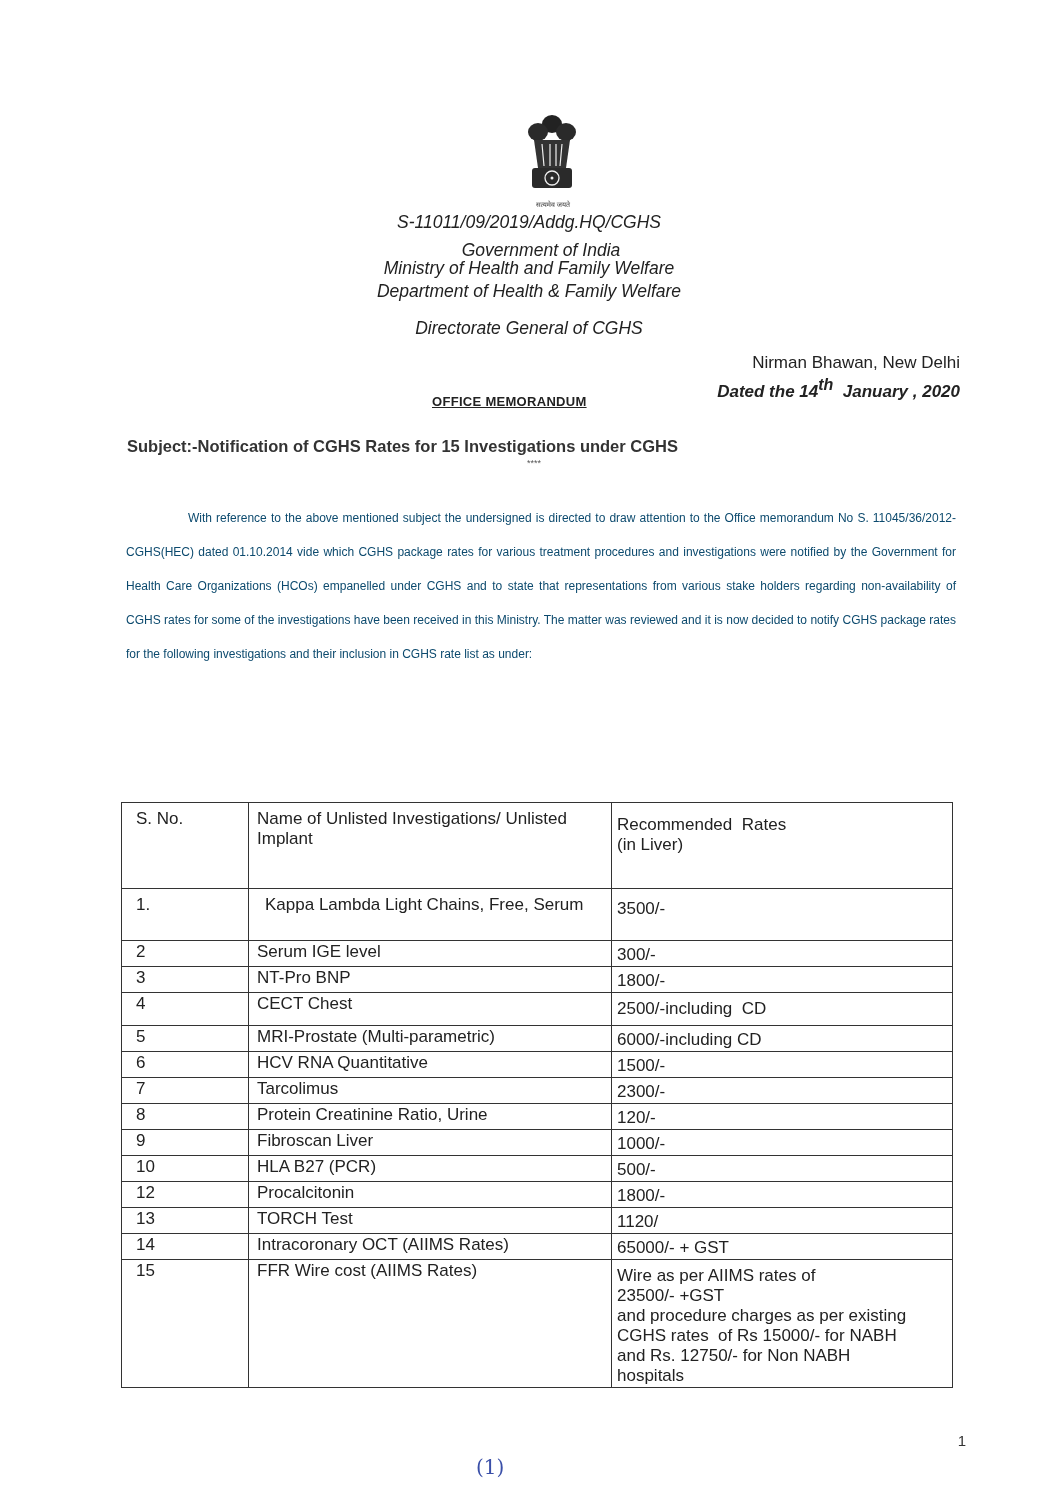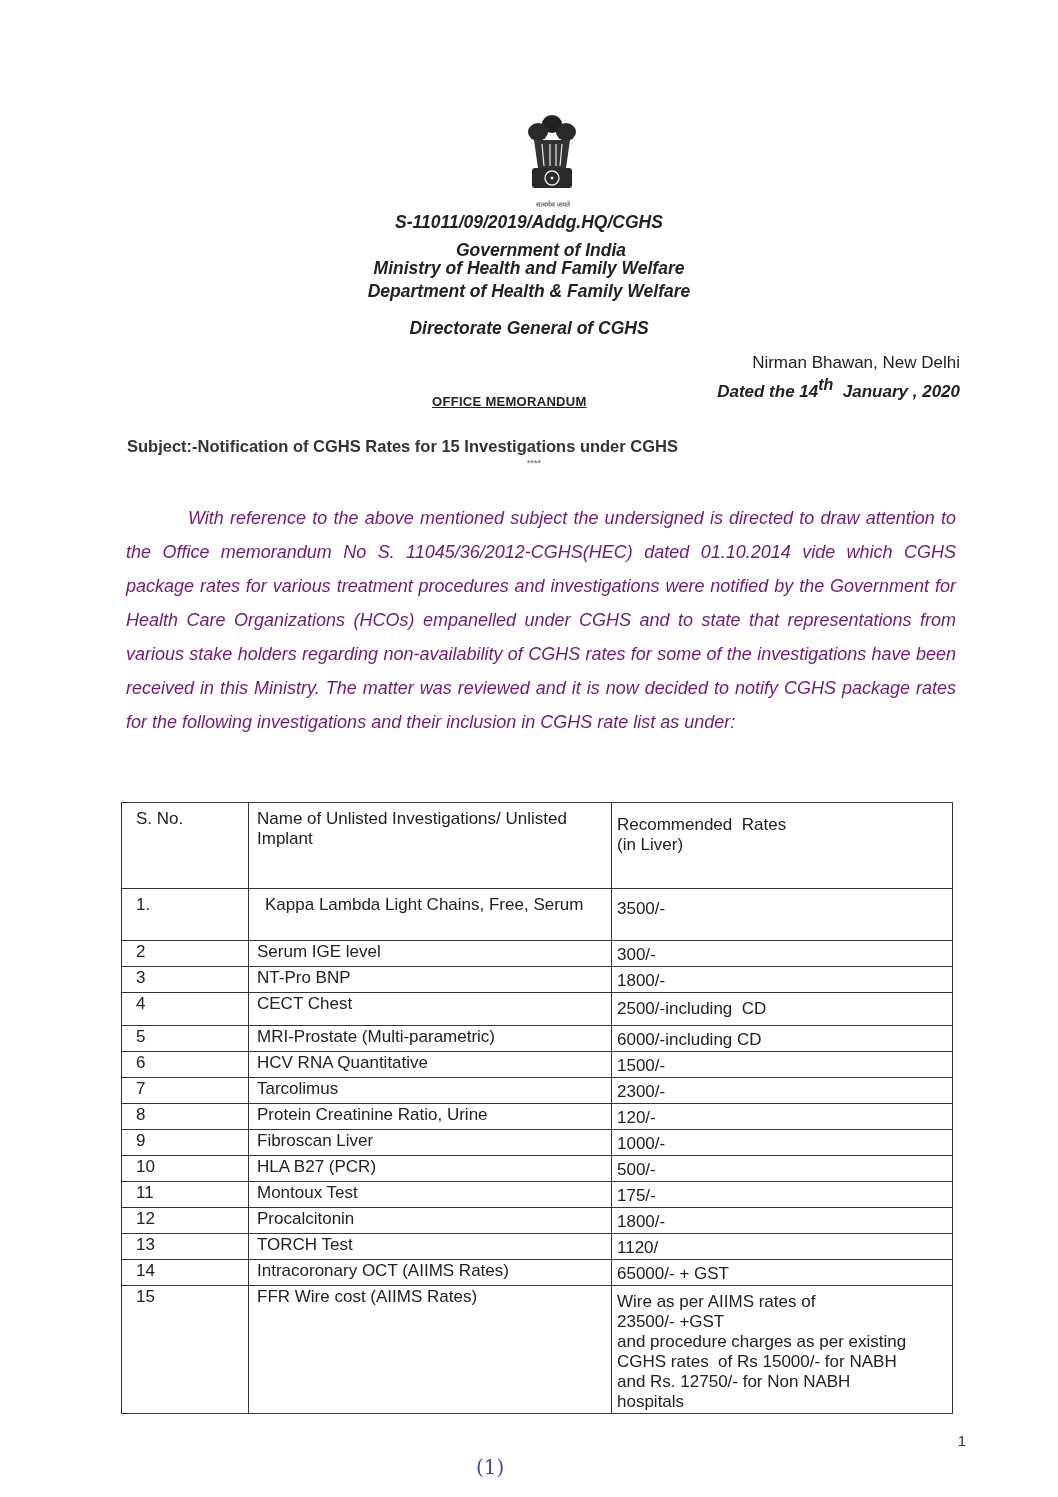--- a/index.html
+++ b/index.html
@@ -1,26 +1,26 @@
 <!DOCTYPE html>
 <html><head>
 <meta charset="utf-8">
 <style>
   html, body { margin: 0; padding: 0; background: #ffffff; }
   body { width: 1058px; height: 1497px; position: relative; overflow: hidden; color: #1a1a1a; font-family: "Liberation Sans", sans-serif; }
   .abs { position: absolute; }
   .emblem { left: 522px; top: 110px; width: 60px; height: 90px; }
   .motto { left: 528px; top: 200px; width: 50px; font-size: 7px; text-align: center; color: #333; }
-  .hdr { left: 0; width: 1058px; text-align: center; font-style: italic; font-weight: bold; font-size: 17.5px; color: #222; line-height: 23px; }
+  .hdr { left: 0; width: 1058px; text-align: center; font-style: italic; font-weight: normal; font-size: 17.5px; color: #222; line-height: 23px; }
   .place { right: 98px; top: 352px; text-align: right; font-size: 17px; line-height: 22px; color: #222; }
   .place .dated { font-style: italic; font-weight: bold; }
   .om { left: 432px; top: 394px; font-size: 13px; font-weight: bold; text-decoration: underline; color: #222; letter-spacing: 0.3px; }
   .subject { left: 127px; top: 437px; font-size: 16.5px; font-weight: bold; color: #333; }
   .stars { left: 527px; top: 458px; font-size: 9px; color: #555; }
-  .para { left: 126px; top: 501px; width: 830px; font-size: 18px; line-height: 34px; text-align: justify; color: #701a75; font-style: italic; }
+  .para { left: 126px; top: 501px; width: 830px; font-size: 12px; line-height: 34px; text-align: justify; color: #0c4a6e; }
   .para .indent { display: inline-block; width: 62px; }
   table.rates { position: absolute; left: 121px; top: 802px; width: 832px; border-collapse: collapse; font-size: 17px; color: #222; }
   table.rates td, table.rates th { border: 1.5px solid #333; vertical-align: top; text-align: left; font-weight: normal; padding: 1px 6px; line-height: 20px; }
   table.rates th { padding-top: 6px; height: 72px; }
   .c1 { width: 106px; padding-left: 14px !important; }
   .c2 { width: 340px; padding-left: 8px !important; }
   .c3 { padding-left: 5px !important; }
   .pagenum { right: 92px; top: 1432px; font-size: 15px; color: #333; }
   .handnum { left: 476px; top: 1455px; font-size: 20px; color: #3a4fa8; font-family: "DejaVu Serif", serif; }
 </style>
@@ -112,25 +112,20 @@
         <td class="c1">9</td>
         <td class="c2">Fibroscan Liver</td>
         <td class="c3" style="padding-top:4px;">1000/-</td>
       </tr>
     <tr>
         <td class="c1">10</td>
         <td class="c2">HLA B27 (PCR)</td>
         <td class="c3" style="padding-top:4px;">500/-</td>
       </tr>
     <tr>
-        <td class="c1">11</td>
-        <td class="c2">Montoux Test</td>
-        <td class="c3" style="padding-top:4px;">175/-</td>
-      </tr>
-    <tr>
         <td class="c1">12</td>
         <td class="c2">Procalcitonin</td>
         <td class="c3" style="padding-top:4px;">1800/-</td>
       </tr>
     <tr>
         <td class="c1">13</td>
         <td class="c2">TORCH Test</td>
         <td class="c3" style="padding-top:4px;">1120/</td>
       </tr>
     <tr>

